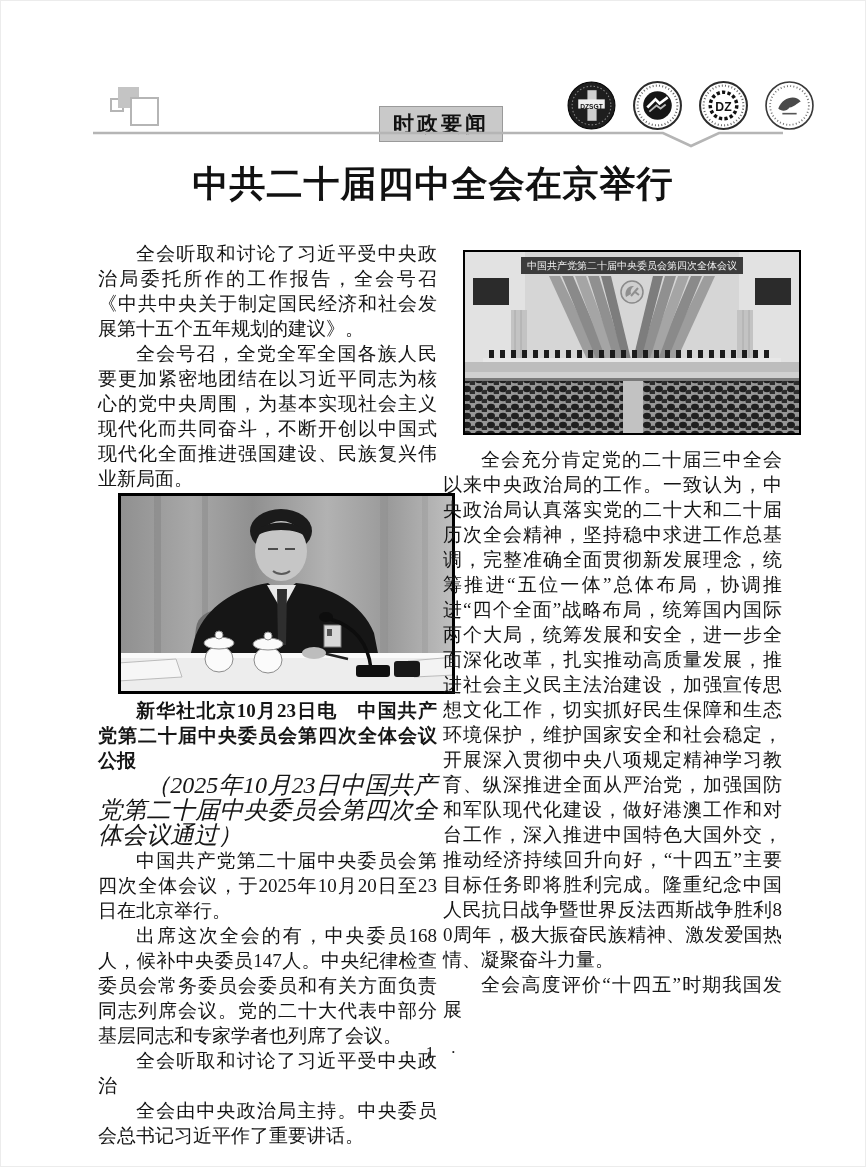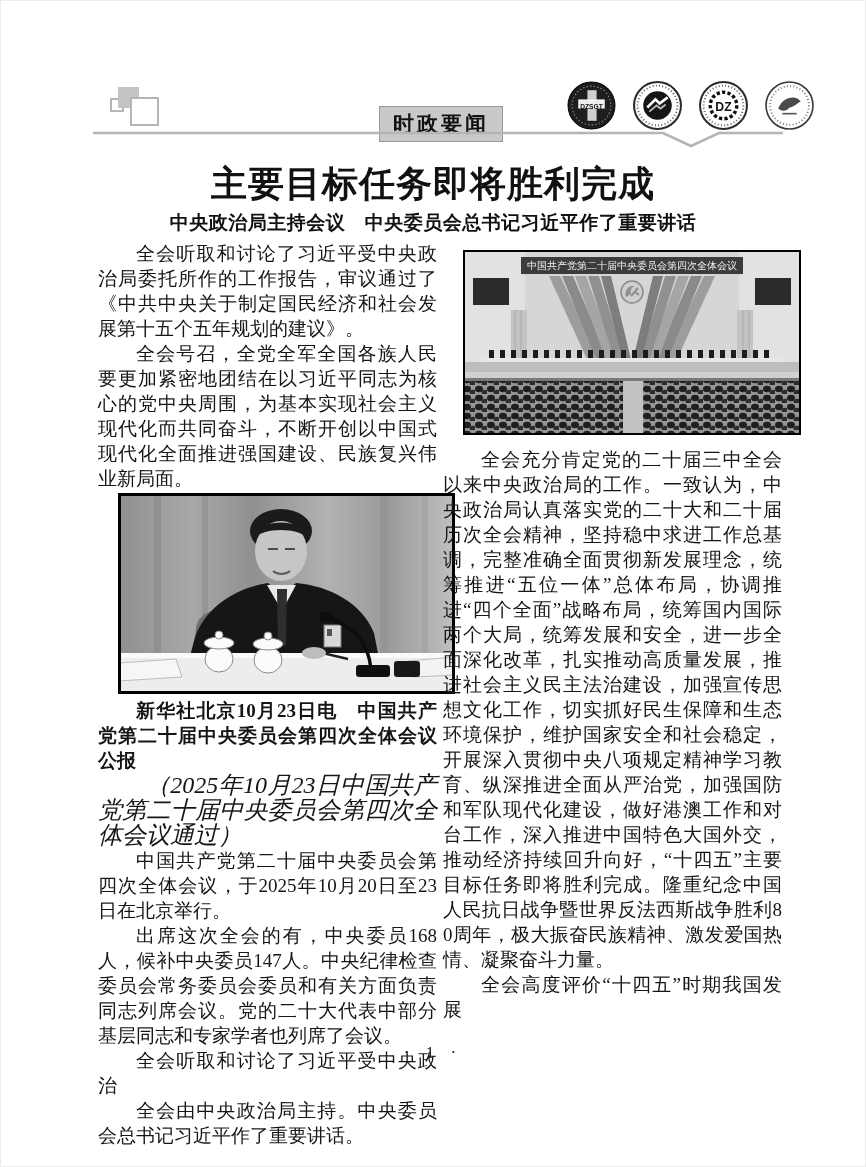--- a/index.html
+++ b/index.html
@@ -83,26 +83,25 @@
       <path d="M14,28 C18,17 31,14 36,21 C32,23 30,26 25,27 C22,31 17,31 14,28 Z" fill="#4a4a4a"></path>
       <path d="M18,33 L32,33" stroke="#555" stroke-width="1.6"></path>
     </svg>
   </div>
 
   <svg class="header-rule" width="692" height="22">
     <polyline points="0,6 570,6 598,19 626,6 690,6" fill="none" stroke="#b5b5b5" stroke-width="2.6"></polyline>
   </svg>
 
   <div class="title-block">
-    <div class="main-title">主要目标任务即将胜利完成</div>
-    <div class="sub-title">中央政治局主持会议　中央委员会总书记习近平作了重要讲话</div>
+    <div class="main-title">中共二十届四中全会在京举行</div>
   </div>
 
   <div class="col col-left">
-    <p>全会听取和讨论了习近平受中央政治局委托所作的工作报告，审议通过了《中共中央关于制定国民经济和社会发展第十五个五年规划的建议》。</p>
+    <p>全会听取和讨论了习近平受中央政治局委托所作的工作报告，全会号召《中共中央关于制定国民经济和社会发展第十五个五年规划的建议》。</p>
     <p>全会号召，全党全军全国各族人民要更加紧密地团结在以习近平同志为核心的党中央周围，为基本实现社会主义现代化而共同奋斗，不断开创以中国式现代化全面推进强国建设、民族复兴伟业新局面。</p>
 
     <span class="photo-frame">
       <svg width="337" height="201" viewBox="0 0 337 201">
         <defs>
           <linearGradient id="curtain" x1="0" y1="0" x2="1" y2="0">
             <stop offset="0" stop-color="#8f8f8f"></stop>
               <stop offset="0.22" stop-color="#a8a8a8"></stop>
             <stop offset="0.4" stop-color="#909090"></stop>
               <stop offset="0.62" stop-color="#b2b2b2"></stop>

